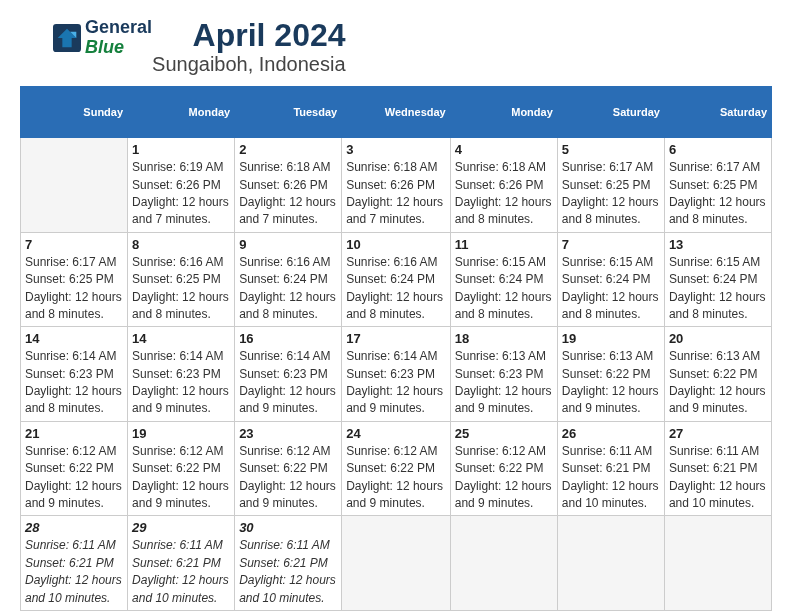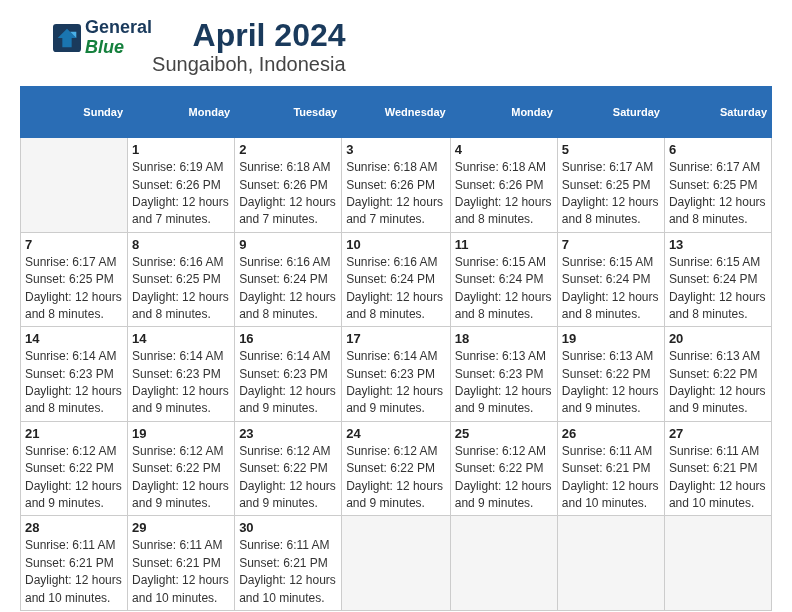--- a/index.html
+++ b/index.html
@@ -87,20 +87,21 @@
       display: block;
       margin-bottom: 2px;
     }
     .day-info {
       font-size: 12px;
       color: #333;
       line-height: 1.45;
     }
     .last-row td {
       height: 60px;
+      font-style: italic;
     }
   </style>
 </head>
 <body>
 
 <div class="page">
   <div class="header">
     <div class="logo">
       <svg class="logo-icon" viewBox="0 0 36 36">
         <rect x="0" y="0" width="36" height="36" rx="4" fill="#1a3a5c"></rect>

